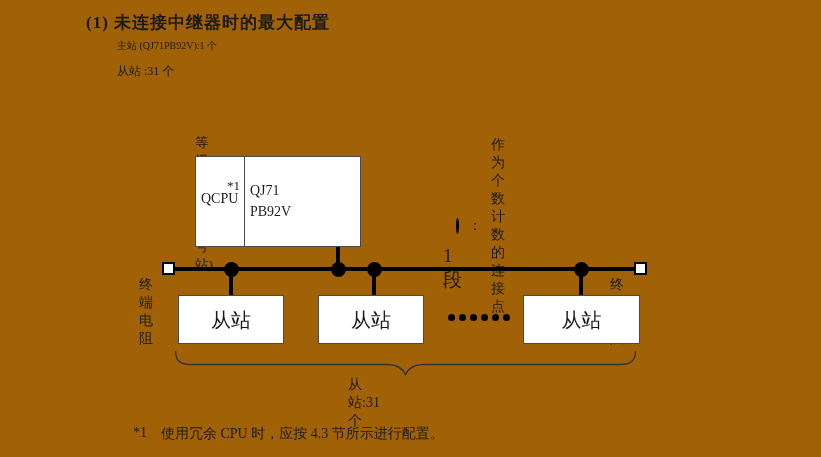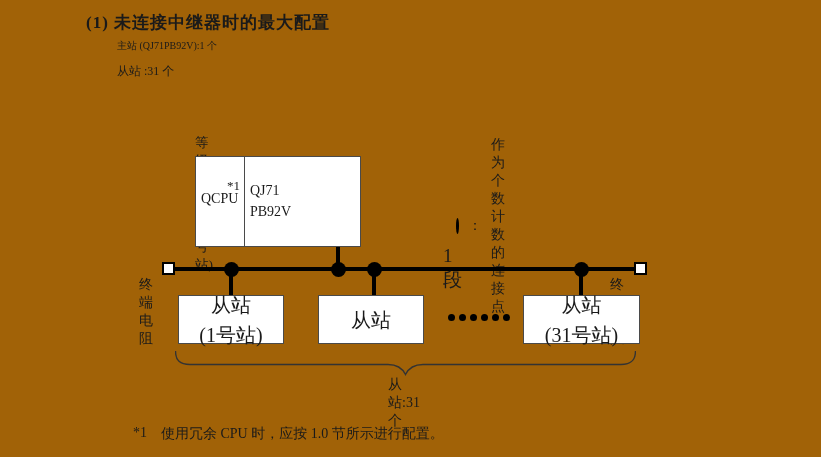--- a/index.html
+++ b/index.html
@@ -95,21 +95,21 @@
   }
   .slave-box.b1 { left: 178px; top: 295px; width: 106px; height: 49px; }
   .slave-box.b2 { left: 318px; top: 295px; width: 106px; height: 49px; }
   .slave-box.b3 { left: 523px; top: 295px; width: 117px; height: 49px; }
 
   .ellipsis { left: 448px; top: 314px; display: flex; gap: 4px; }
   .ellipsis .e-dot { width: 7px; height: 7px; border-radius: 50%; background: #000; }
 
   
   .brace { left: 175px; top: 351px; }
-  .brace-label { left: 388px; top: 376px; font-size: 14px; }
+  .brace-label { left: 348px; top: 376px; font-size: 14px; }
 
   .caption {
     left: 293px; top: 399px;
     font-size: 15.5px; font-weight: bold; letter-spacing: 0.5px;
   }
   .footnote {
     left: 133px; top: 425px;
     display: flex; font-size: 14px;
   }
   .footnote .fn-marker { margin-right: 14px; }
@@ -155,45 +155,43 @@
     <div class="abs bus-dot d3"></div>
     <div class="abs bus-dot d4"></div>
 
     <div class="abs drop master"></div>
     <div class="abs drop s1"></div>
     <div class="abs drop s2"></div>
     <div class="abs drop s3"></div>
 
     <div class="abs slave-box b1">
       <div>从站</div>
-      <div>(1号站)</div>
     </div>
     <div class="abs slave-box b2">
       <div>从站</div>
     </div>
     <div class="abs ellipsis">
       <span class="e-dot"></span>
       <span class="e-dot"></span>
       <span class="e-dot"></span>
       <span class="e-dot"></span>
       <span class="e-dot"></span>
       <span class="e-dot"></span>
     </div>
     <div class="abs slave-box b3">
       <div>从站</div>
-      <div>(31号站)</div>
     </div>
 
     <svg class="abs brace" width="461" height="25" viewBox="0 0 461 25">
       <path d="M0.5,0 C0.5,9.5 5,13.5 15,13.5 L213,13.5 C222,13.5 227,16.5 230.5,23.5
                C234,16.5 239,13.5 248,13.5 L446,13.5 C456,13.5 460.5,9.5 460.5,0" fill="none" stroke="#333" stroke-width="1.4"></path>
     </svg>
     <div class="abs brace-label">从站:31个</div>
 
   </div>
 
 
   <div class="abs footnote">
     <span class="fn-marker">*1</span>
-    <span>使用冗余 CPU 时，应按 1.0 节所示进行配置。</span>
+    <span>使用冗余 CPU 时，应按 4.3 节所示进行配置。</span>
   </div>
 
 </div>
 
 </body></html>

